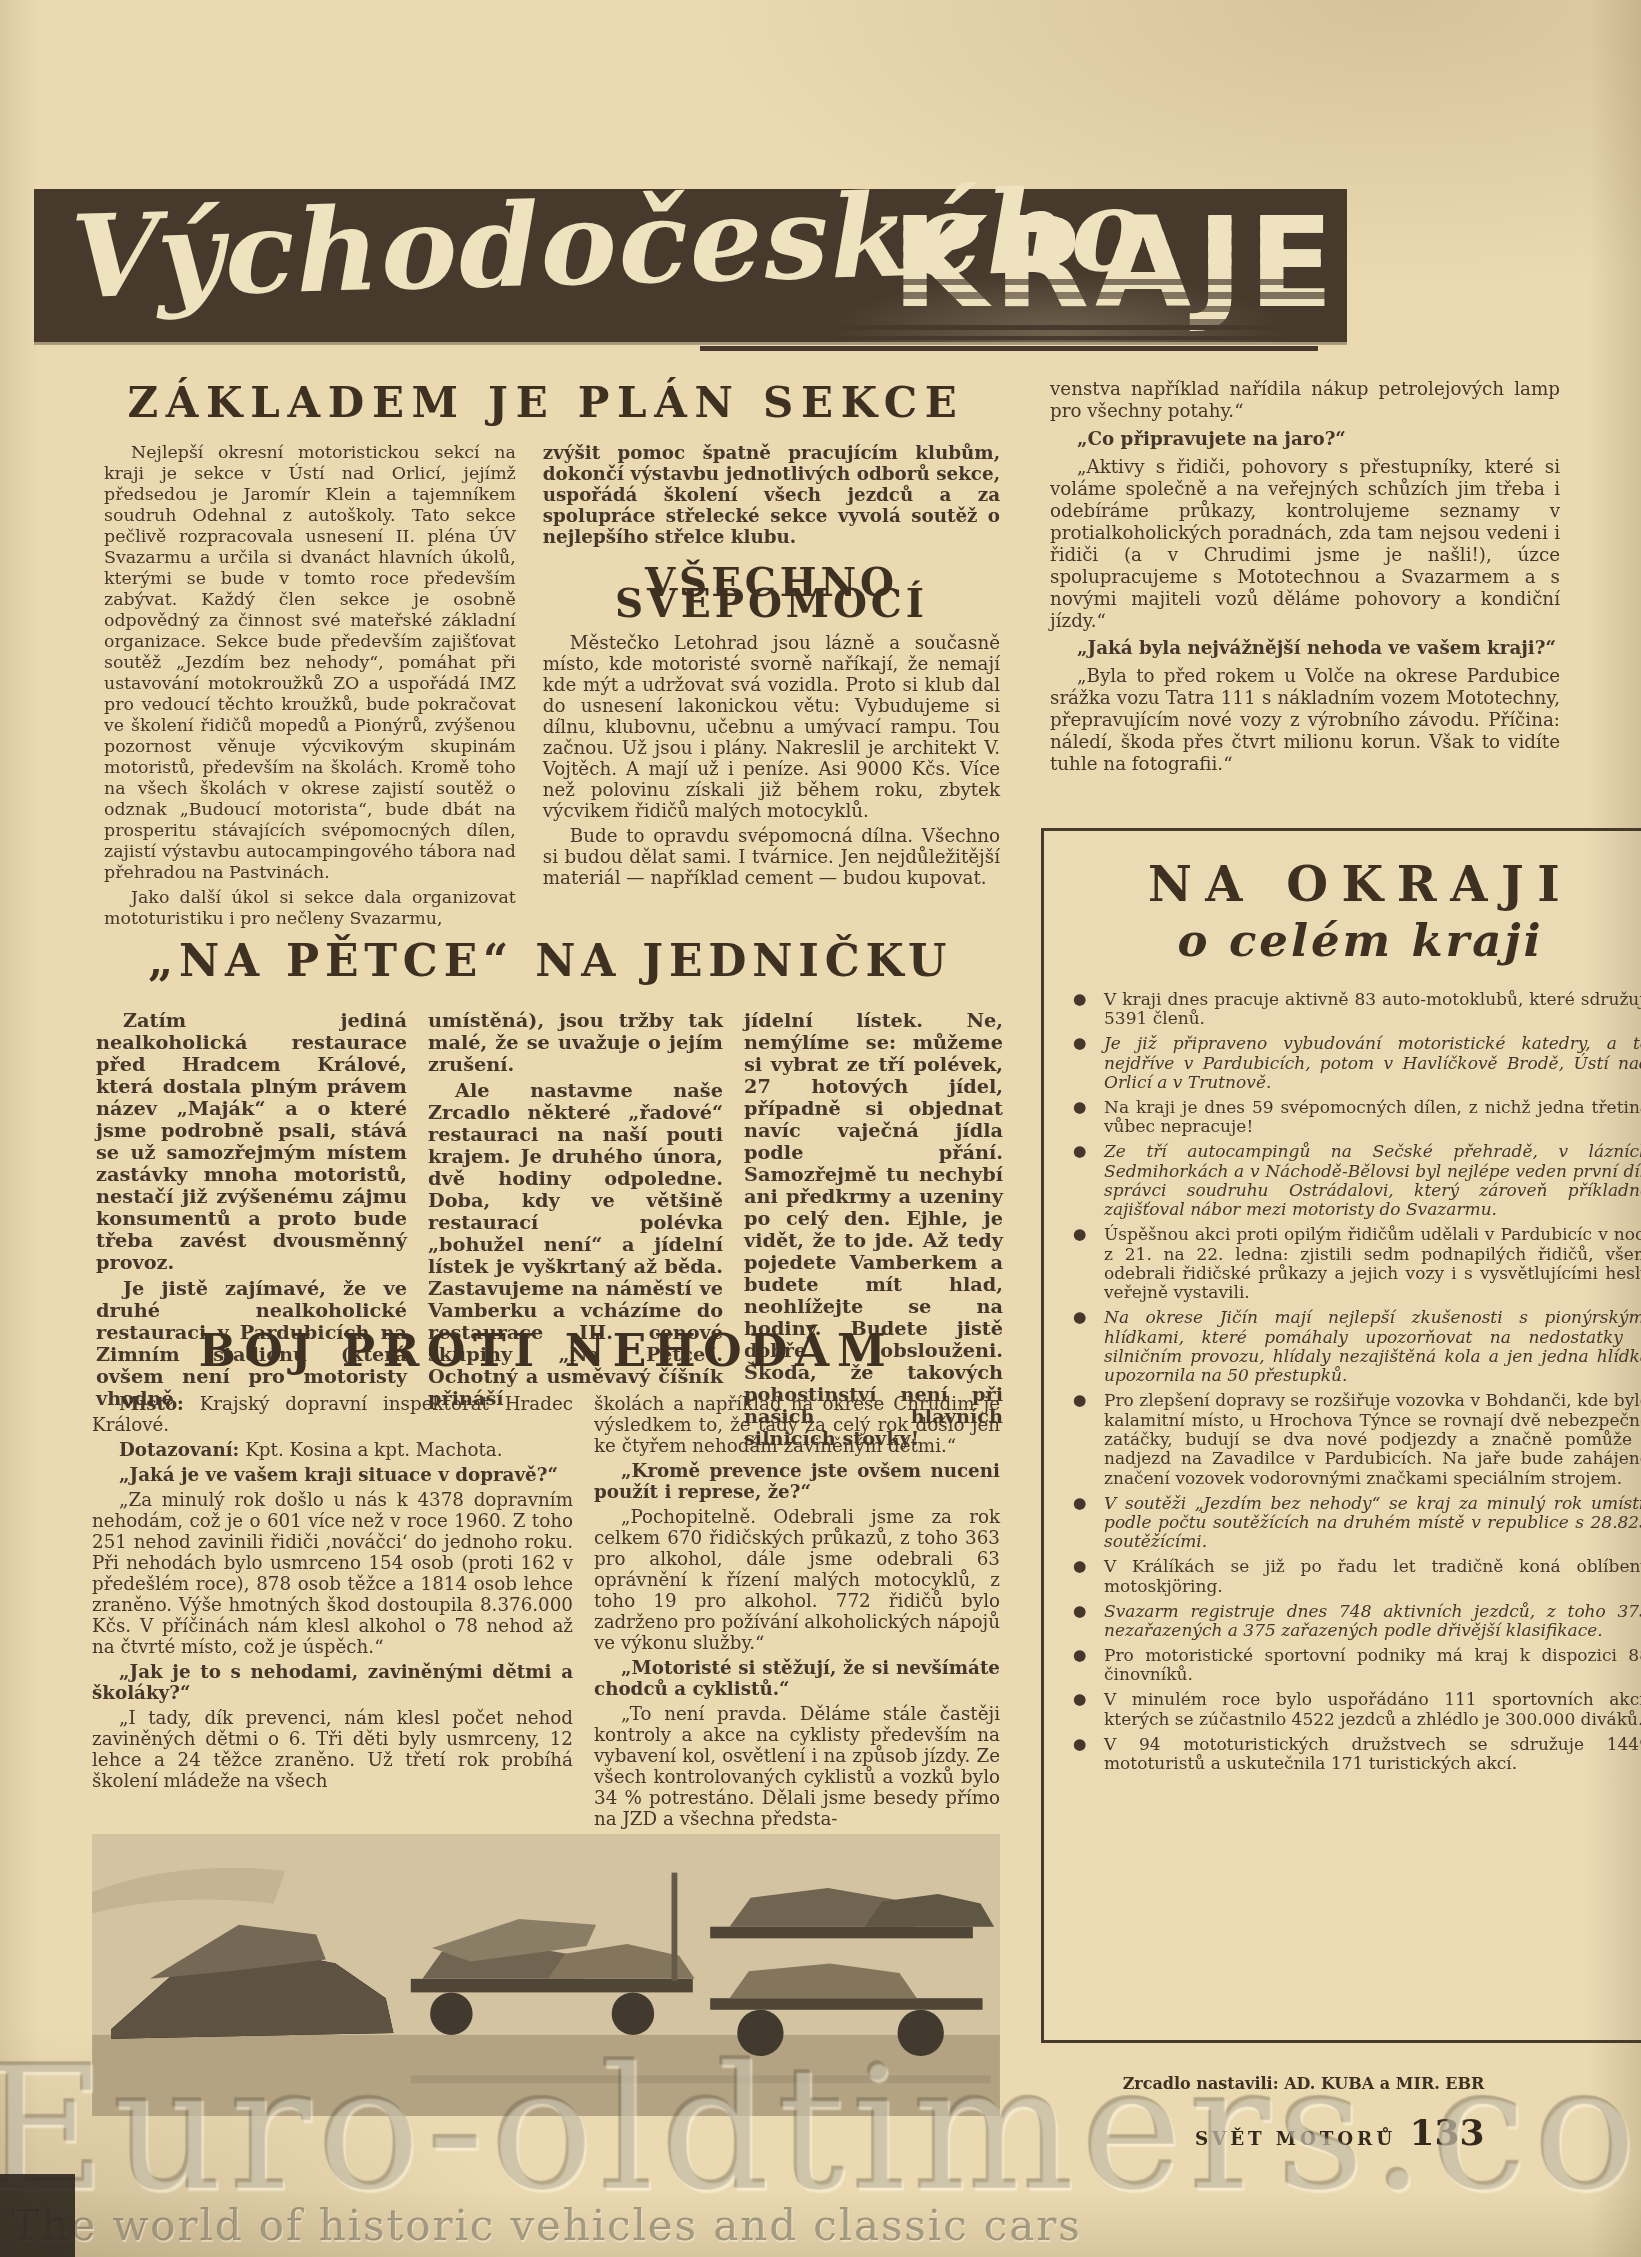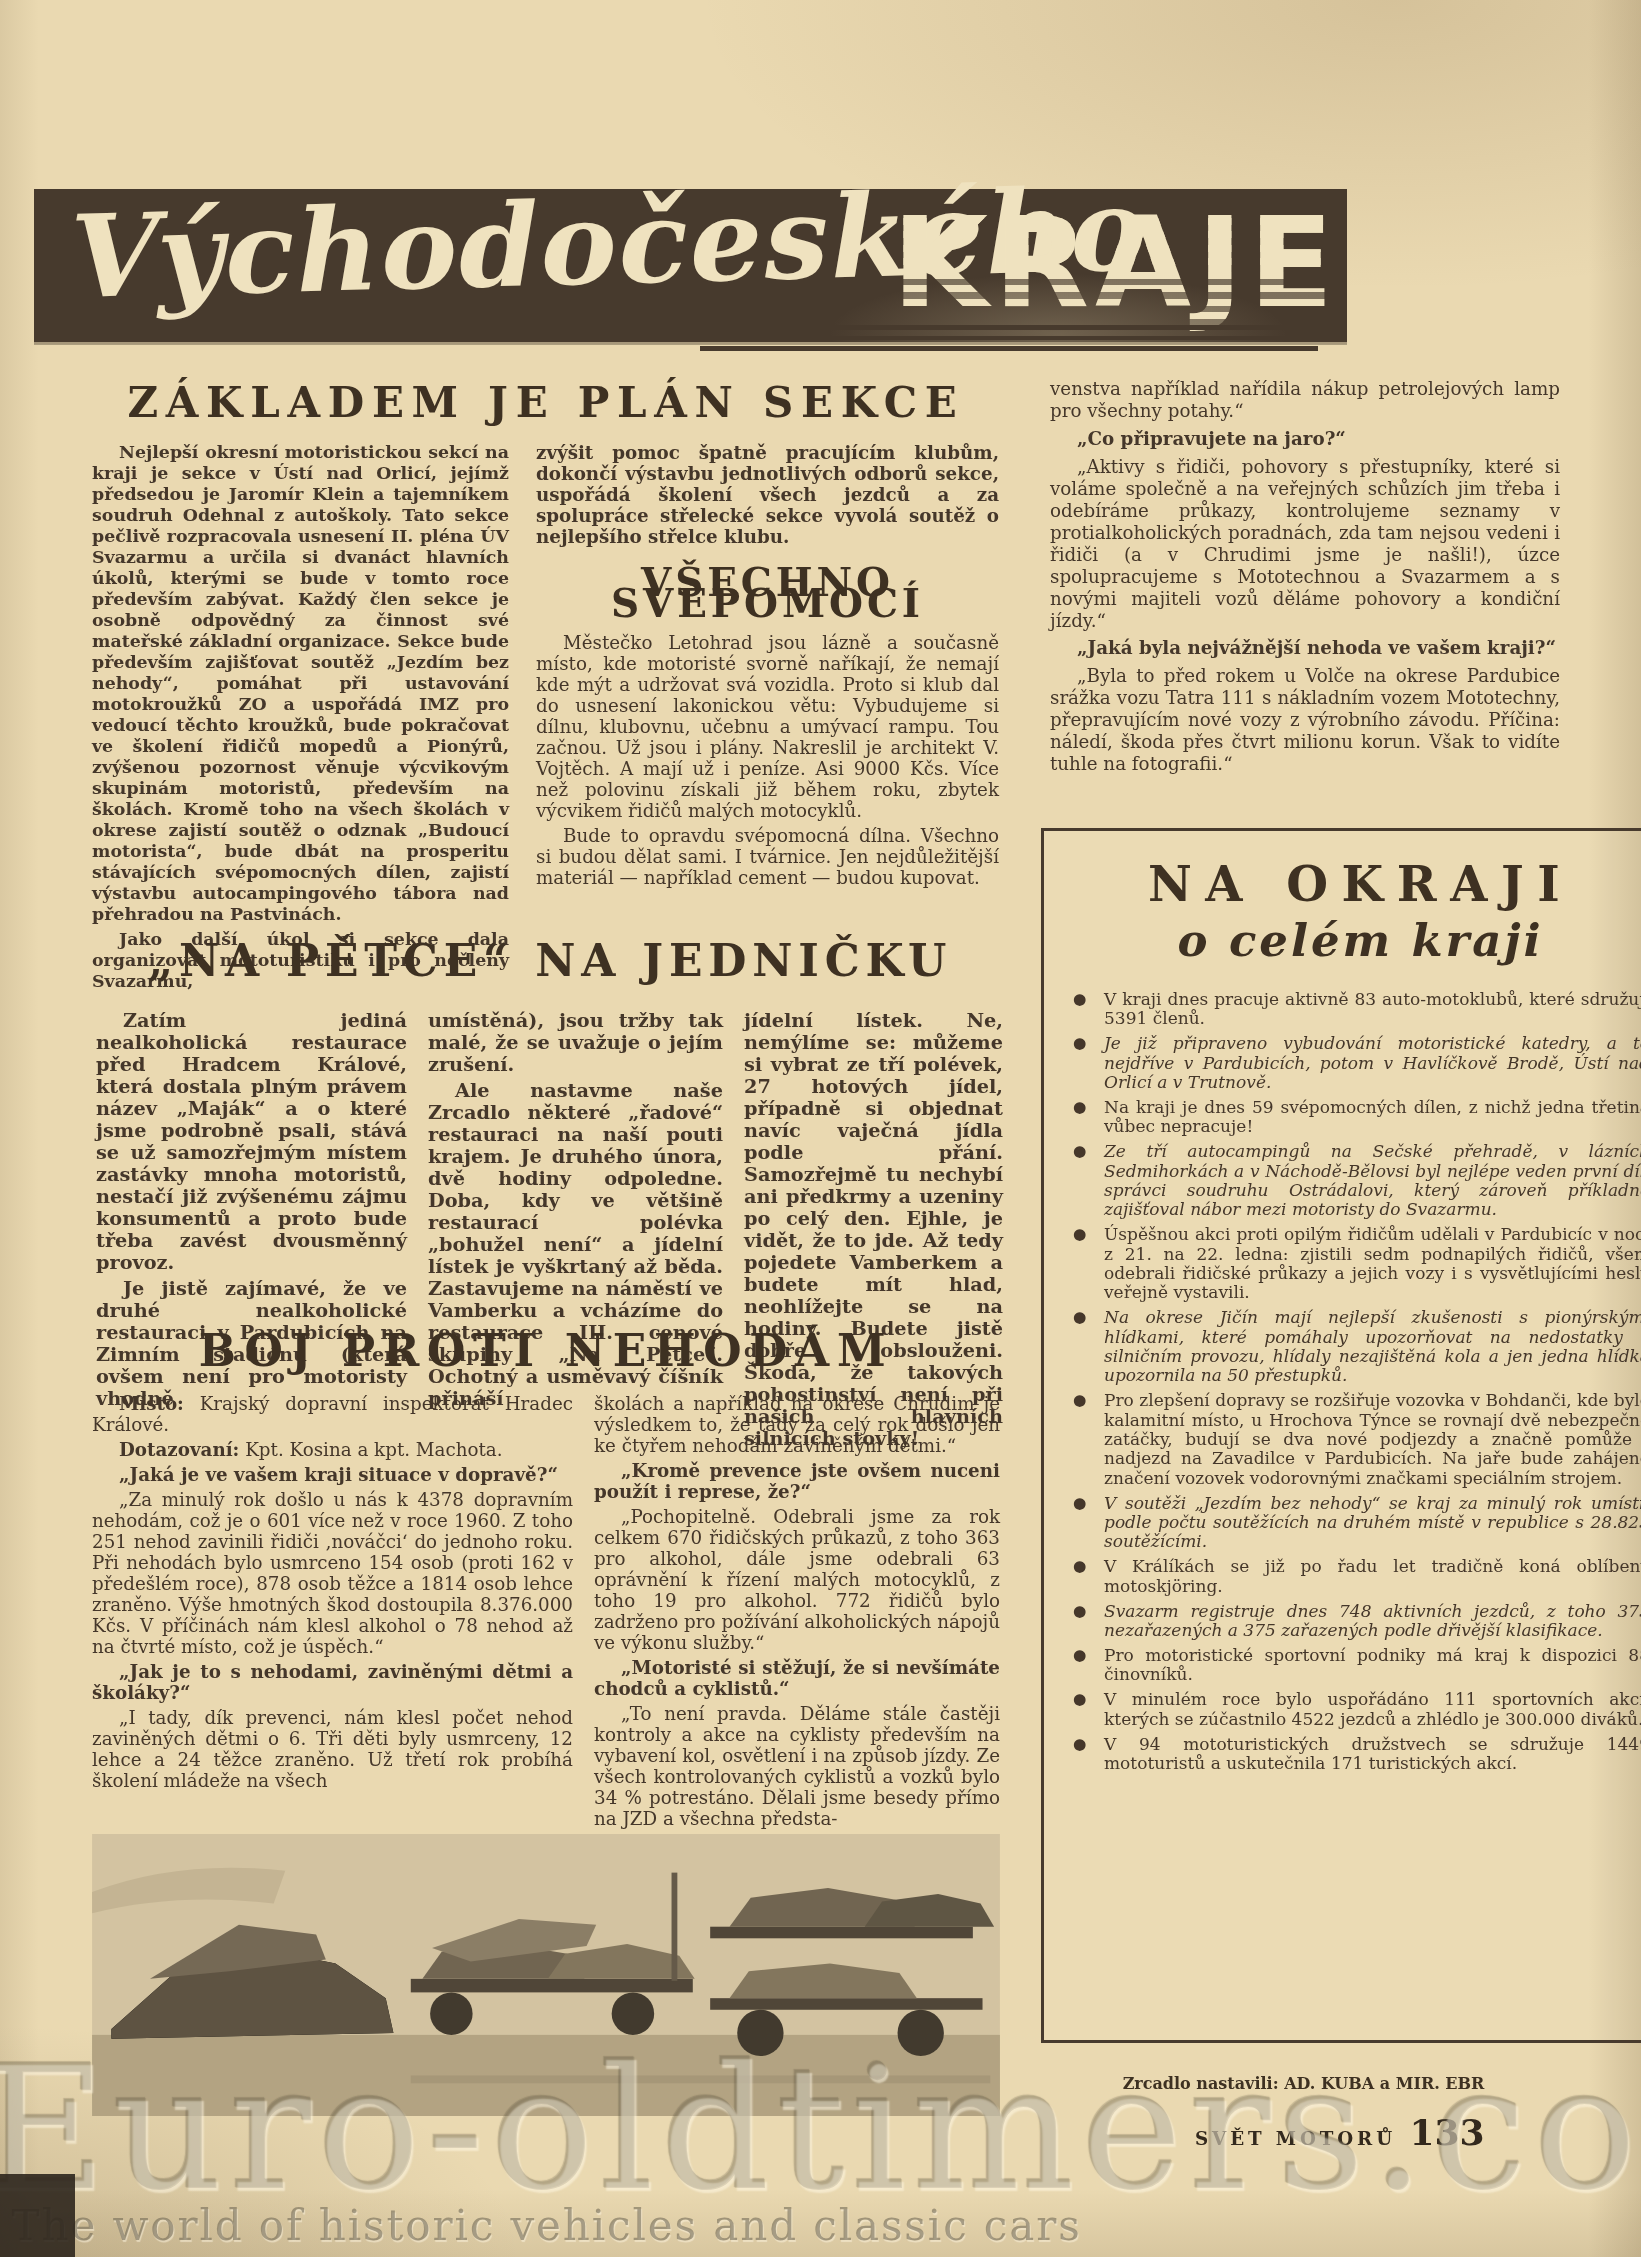--- a/index.html
+++ b/index.html
@@ -28,21 +28,21 @@
       background:repeating-linear-gradient(180deg,#473a2d 0 4.8px, rgba(71,58,45,0) 4.8px 10.6px);}
   
   p{margin:0 0 3.9px 0;text-align:justify;}
   .ind{text-indent:27px;}
   h1,h2{font-weight:bold;color:#3e3122;text-align:center;margin:0;}
   .q{font-weight:bold;}
   
   .a1{left:92px;top:378px;width:908px;}
   .a1 h1{font-size:42px;letter-spacing:7.7px;margin-bottom:15.4px;}
   .a1-cols{display:flex;gap:27px;}
-  .a1-c1{width:417px;font-size:17.4px;line-height:21px;font-weight:bold;}
+  .a1-c1{width:417px;font-size:17.4px;line-height:21px;font-weight:normal;margin-left:12px;}
   .a1-c2{width:463px;font-size:18.3px;line-height:21px;}
   .a1-c2 .cont{font-weight:bold;}
   .a1-c2 h2{font-size:39px;letter-spacing:3.9px;margin:25px 0 17.4px 0;}
   
   .rcol{left:1050px;top:378px;width:510px;font-size:18.3px;line-height:22px;}
   .rcol p{margin-bottom:5.8px;}
   
   .sidebar{left:1041px;top:828px;width:635px;height:1215px;border:3.9px solid #473a2d;
       padding:25px 23px 9.7px 27px;box-sizing:border-box;background:rgba(255,250,235,.06);}
   .sb-title{font-size:48px;letter-spacing:13.5px;text-align:center;font-weight:bold;color:#3e3122;margin:0;}

